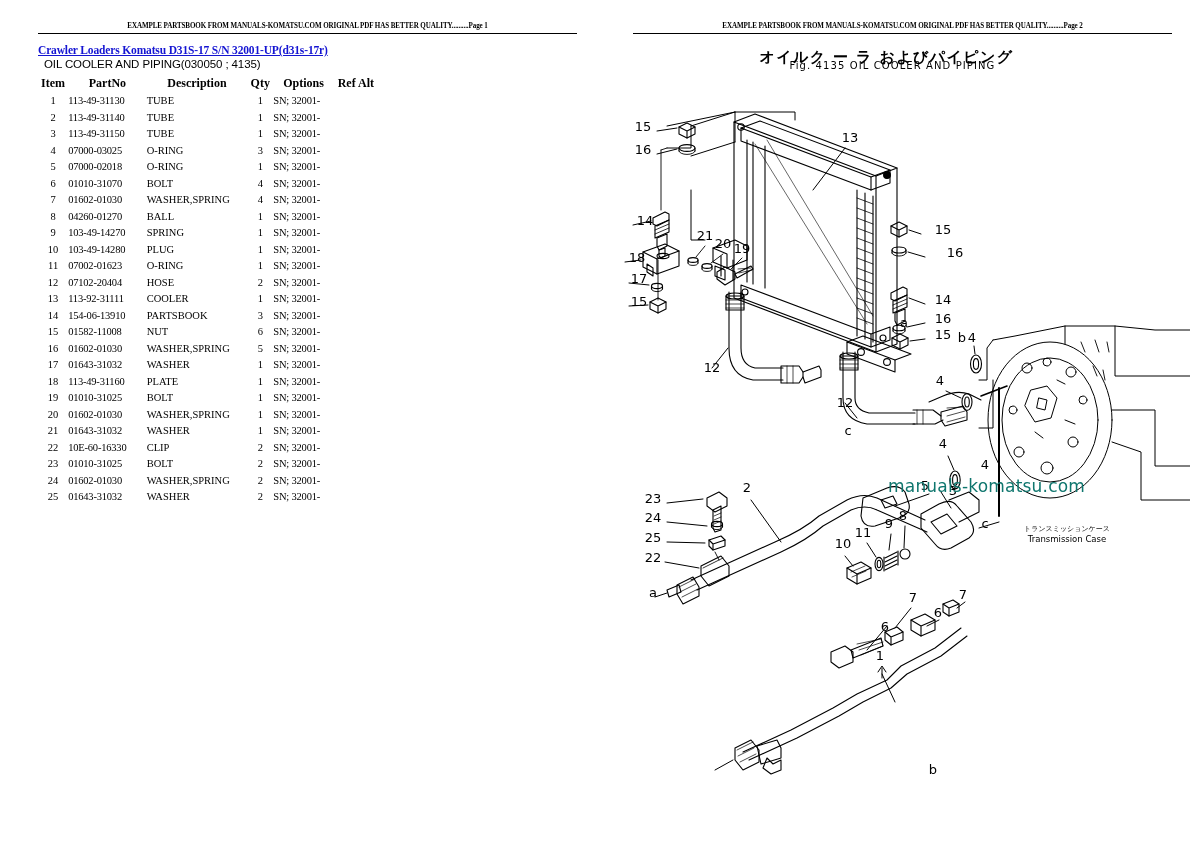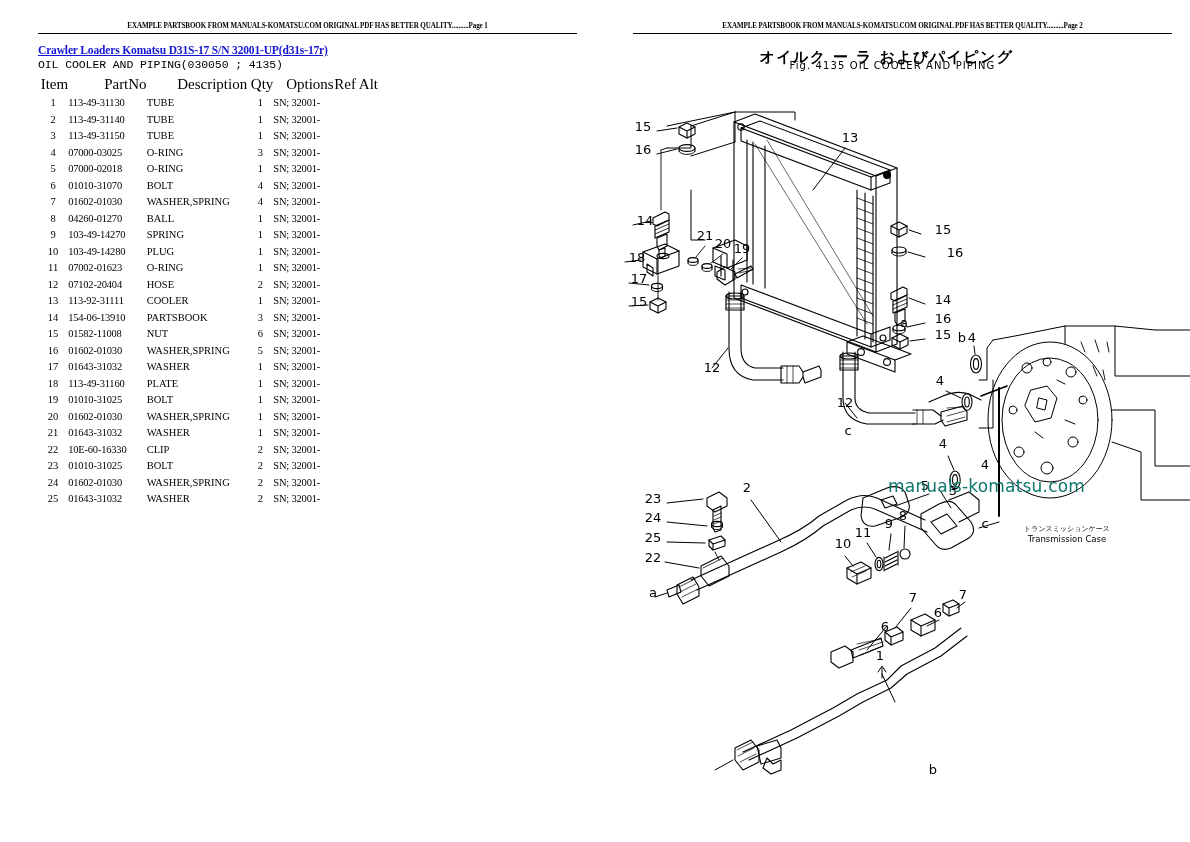--- a/index.html
+++ b/index.html
@@ -58,44 +58,44 @@
     font-family: "Liberation Serif", serif;
     font-weight: bold;
     font-size: 11.5px;
     color: #1414d2;
     text-decoration: underline;
     white-space: nowrap;
     letter-spacing: -0.15px;
   }
   .doc-subtitle {
     position: absolute;
-    left: 38px;
+    left: 44px;
     top: 58px;
-    font-family: Liberation Mono, monospace;
+    font-family: Liberation Sans, sans-serif;
     font-size: 11.5px;
     white-space: nowrap;
     letter-spacing: -0.1px;
   }
 
   
   .parts-table {
     position: absolute;
     left: 38px;
     top: 76px;
     width: 340px;
     border-collapse: collapse;
     font-family: "Liberation Serif", serif;
     font-size: 10.5px;
   }
   .parts-table th {
-    font-weight: normal;
-    text-align: right;
+    font-weight: bold;
+    text-align: center;
     padding: 0 0 2px 0;
     white-space: nowrap;
-    font-size: 15px;
+    font-size: 12px;
   }
   .parts-table td {
     padding: 0;
     height: 16.5px;
     white-space: nowrap;
     vertical-align: bottom;
     line-height: 16.5px;
   }
   .col-item  { width: 30px; text-align: center; }
   .col-part  { width: 78px; margin-top: 24px; }

